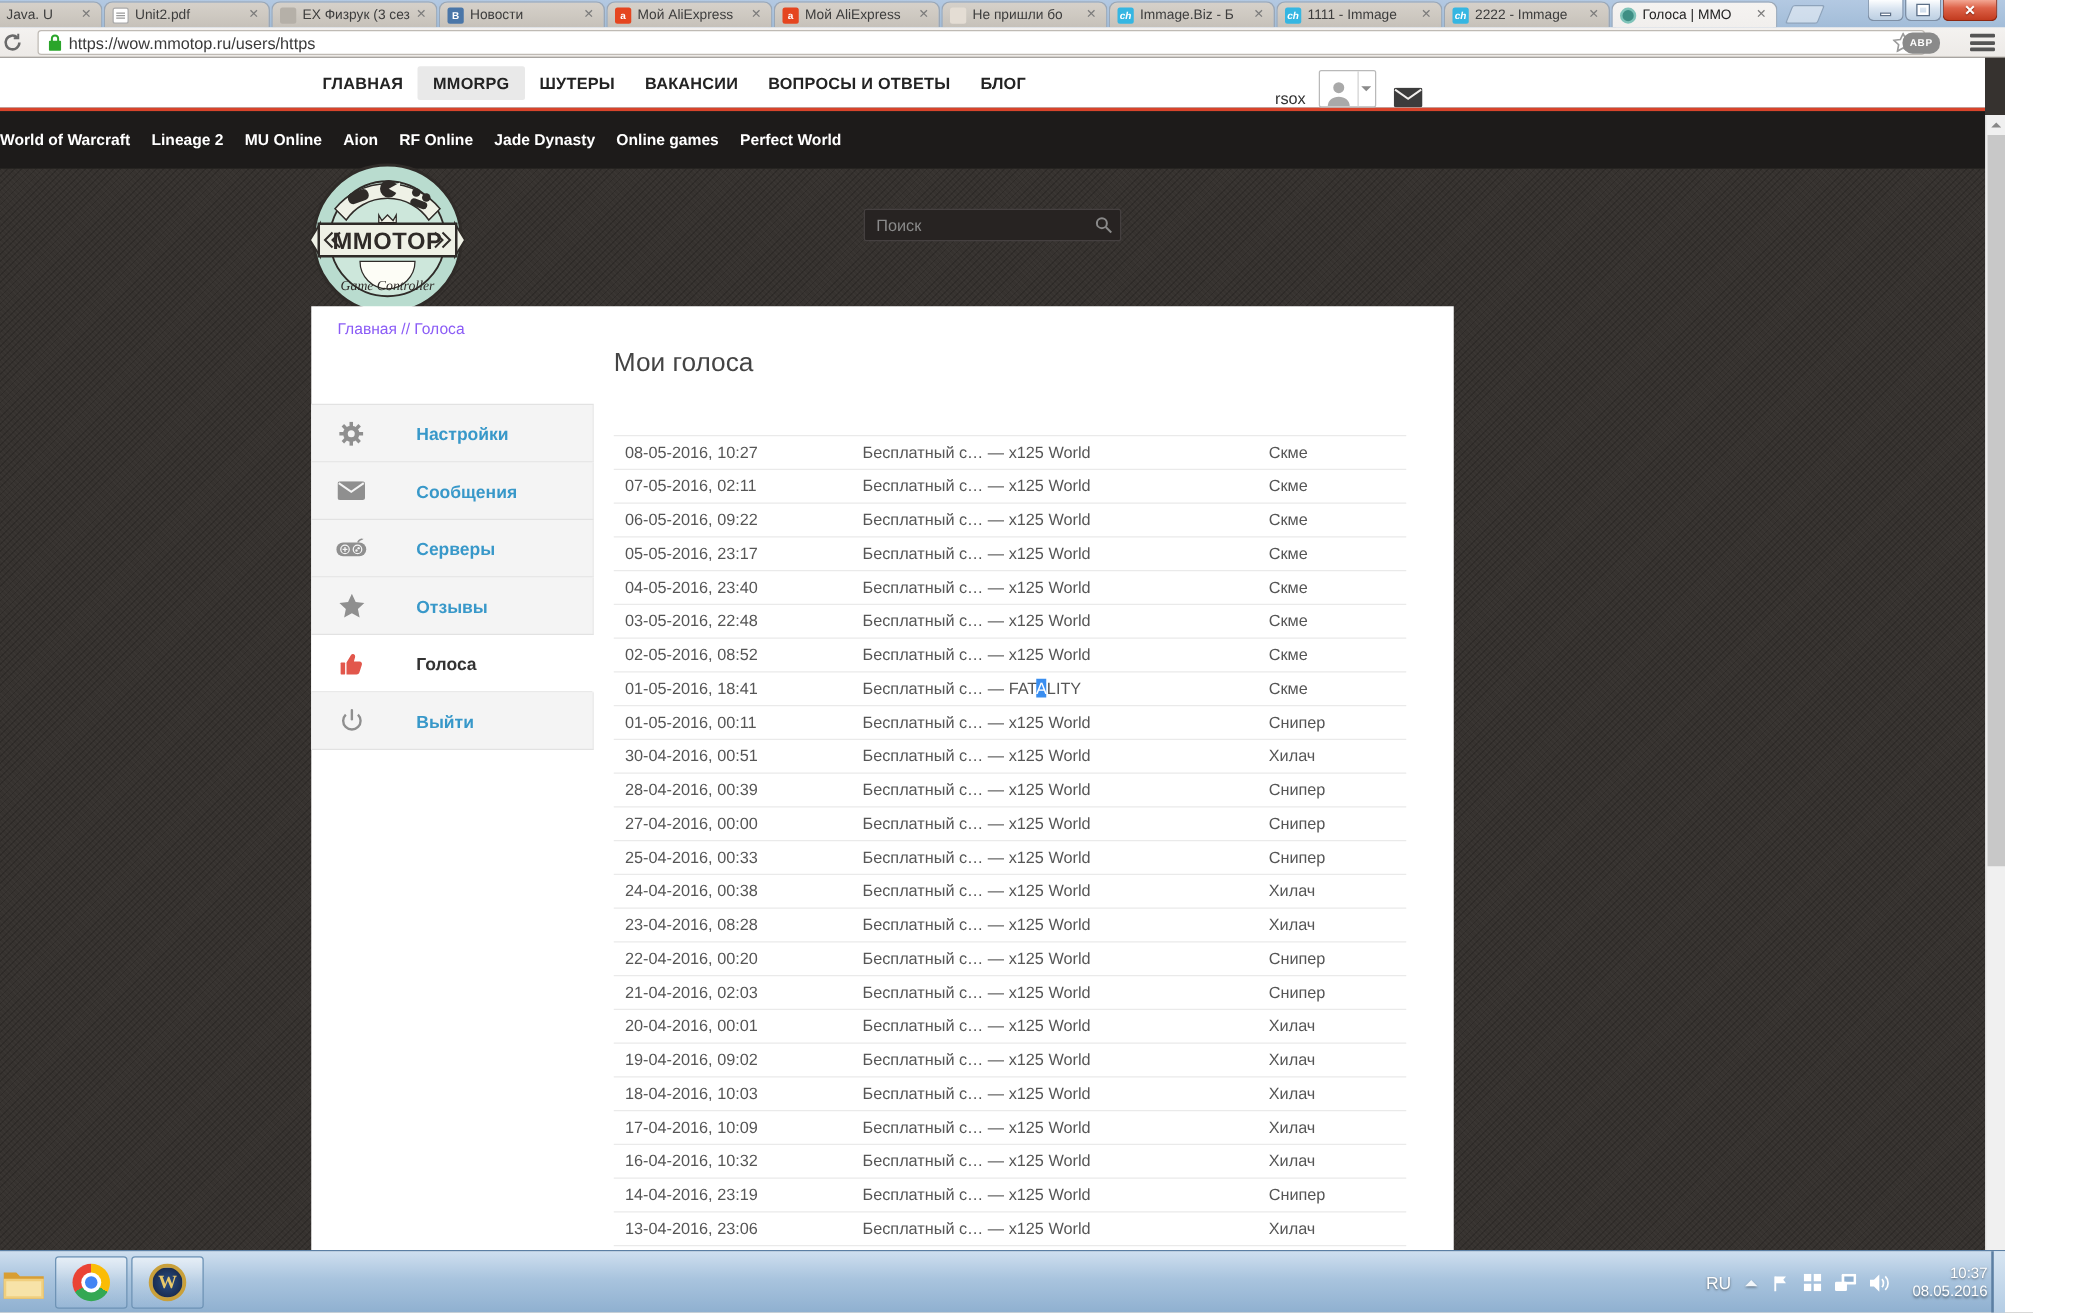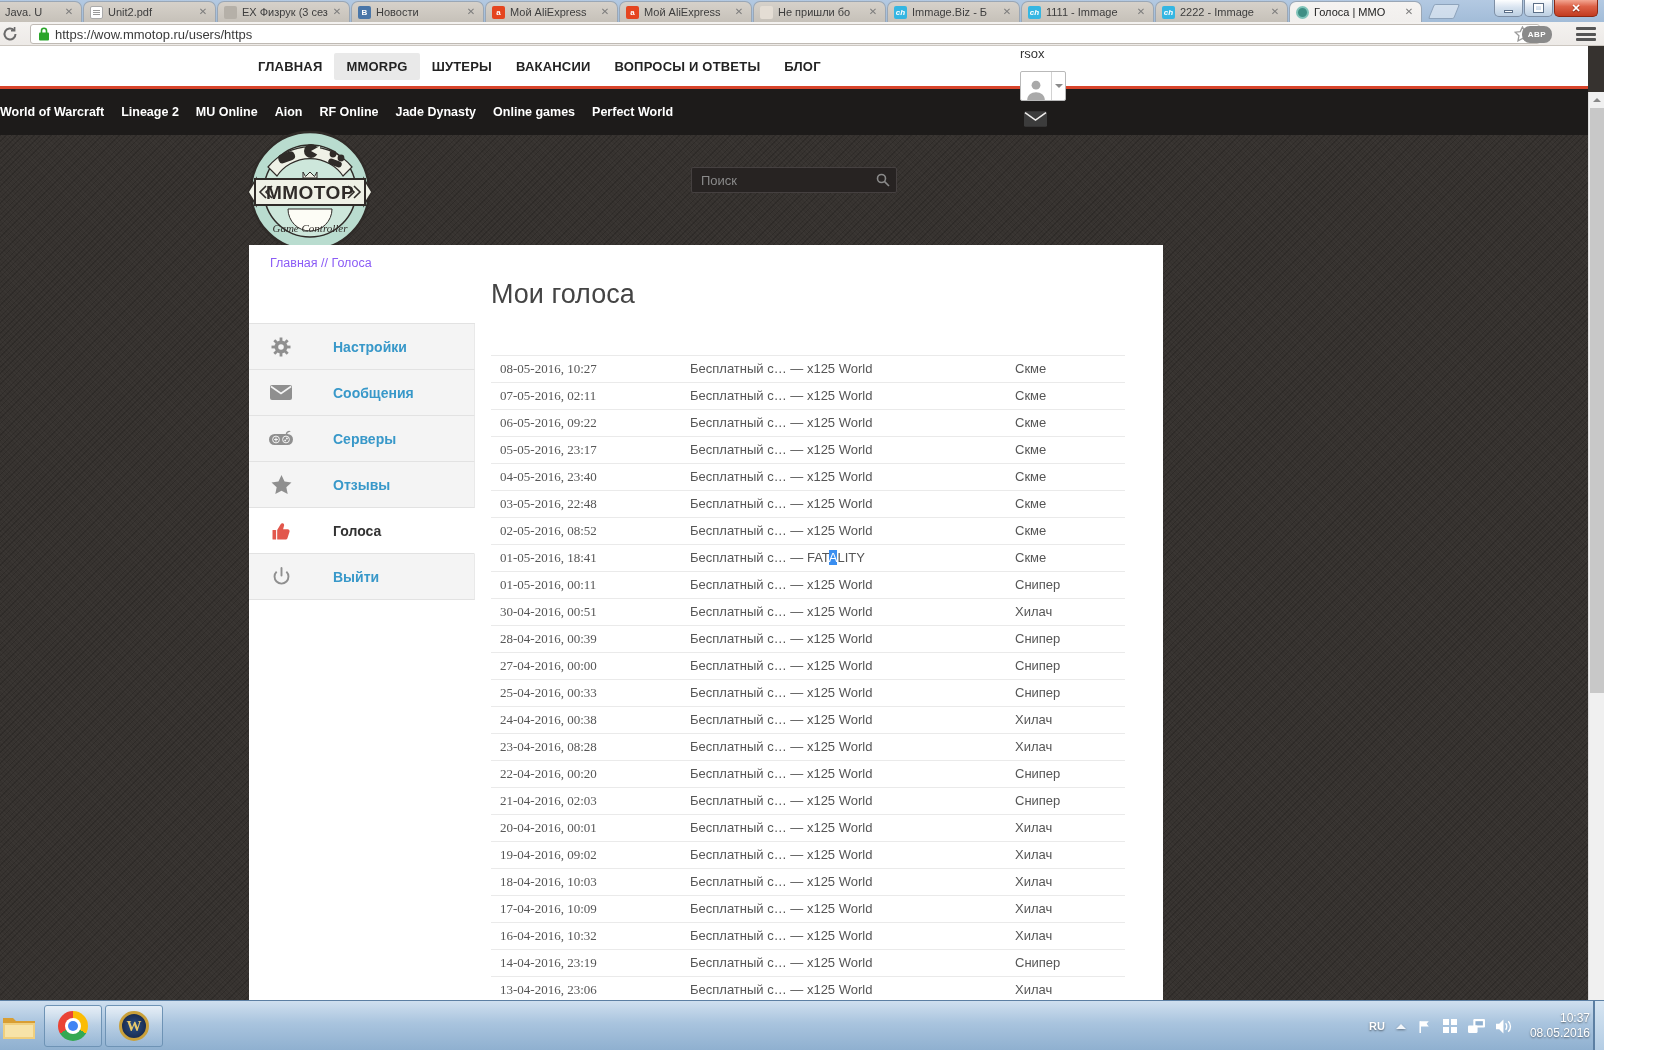--- a/index.html
+++ b/index.html
@@ -65,21 +65,21 @@
   .menu-btn i { display:block; height:3px; background:#555; border-radius:1px; }
 
   
   .page { position:absolute; left:0; top:46px; width:1604px; height:954px; overflow:hidden; background:#36322f; }
   .page-inner { position:absolute; left:0; top:0; width:1588px; height:954px; }
 
   .site-nav { position:relative; height:40px; background:#fff; font-size:13px; font-weight:bold; }
   .nav-items { position:absolute; left:246px; top:0; height:40px; display:flex; align-items:center; }
   .nav-item { padding:6px 12px; color:#232323; letter-spacing:.2px; cursor:pointer; border-radius:2px; }
   .nav-item.active { background:#e9e9e9; }
-  .user-cluster { position:absolute; left:1020px; top:0; height:40px; display:flex; align-items:flex-start; gap:10px;flex-direction:column; }
+  .user-cluster { position:absolute; left:1020px; top:0; height:40px; display:flex; align-items:flex-end; gap:10px; }
   .user-name { font-size:13px; font-weight:normal; color:#333; }
   .avatar-box { width:46px; height:30px; border:1px solid #b9b9b9; border-radius:2px; background:#fff;
                 display:flex; align-items:center; }
   .avatar-pic { width:30px; height:28px; display:flex; align-items:flex-end; justify-content:center; overflow:hidden; }
   .avatar-dd { width:14px; height:28px; border-left:1px solid #d2d2d2; display:flex; align-items:center; justify-content:center; }
   .avatar-dd::before { content:""; border:4px solid transparent; border-top-color:#8a8a8a; margin-top:4px; }
   .mail-btn { margin-left:4px; }
 
   .red-line { height:3px; background:var(--accent,#d8442b); }
   .games-bar { height:46px; background:#1d1b1a; display:flex; align-items:center; gap:17px;
@@ -106,25 +106,25 @@
   .menu { position:absolute; left:0; top:78px; width:226px; border-top:1px solid #e2e2e2; }
   .menu-item { display:flex; align-items:center; height:46px; background:#f4f4f4;
                border-bottom:1px solid #e2e2e2; border-right:1px solid #e9e9e9; cursor:pointer;gap:20px; }
   .menu-item.active { background:#fff; border-right-color:#fff; }
   .menu-icon { width:64px; display:flex; justify-content:center; color:#8f8f8f; }
   .menu-icon.thumb { color:var(--vote-red,#e2574c); }
   .menu-label { font-size:14px; font-weight:bold; color:var(--link,#3898c9); }
   .menu-item.active .menu-label { color:#333; }
 
   .main { position:absolute; left:226px; top:0; right:0; padding:0 38px 0 16px; }
-  .page-title { margin-top:34px; font-size:27px; font-weight:normal; color:#444; }
+  .page-title { margin-top:34px; font-size:21px; font-weight:normal; color:#444; }
   .votes { margin-top:45px; border-top:1px solid #eaeaea; }
   .vrow { display:flex; height:27px; line-height:26px; border-bottom:1px solid #eaeaea;
           font-size:13px; color:#565656; }
-  .c-date { width:191px; padding-left:9px; flex:0 0 auto;font-family:Liberation Serif, serif; }
+  .c-date { width:191px; padding-left:9px; flex:0 0 auto; }
   .c-server { flex:1; padding-left:8px; white-space:nowrap; overflow:hidden; }
   .c-voter { width:110px; flex:0 0 auto; }
   .find-highlight { background:var(--find,#3a8ef0); color:#fff; }
 
   
   .scrollbar { position:absolute; right:0; top:46px; width:16px; height:954px; background:#f0f0f0;
                border-left:1px solid #dcdcdc; }
   .sb-arrow { position:absolute; left:0; width:16px; height:16px; display:flex; align-items:center; justify-content:center; }
   .sb-arrow.up { top:0; }
   .sb-arrow.up::before { content:""; border:4px solid transparent; border-bottom-color:#888; margin-top:-4px; }
@@ -142,21 +142,21 @@
                  background:conic-gradient(from -120deg,#ea4335 0 120deg,#fbbc05 0 240deg,#34a853 0 360deg); }
   .chrome-icon::before { content:""; position:absolute; left:7px; top:7px; width:16px; height:16px;
                  background:#fff; border-radius:50%; }
   .chrome-icon::after { content:""; position:absolute; left:10px; top:10px; width:10px; height:10px;
                  background:#4285f4; border-radius:50%; }
   .wow-icon { width:30px; height:30px; border-radius:50%; background:radial-gradient(#2a4f86,#131f3c);
               border:3px solid #c9a03a; color:#e9c96a; font-weight:bold; font-size:15px;
               display:flex; align-items:center; justify-content:center;
               font-family:"Liberation Serif",serif; }
   .tray { position:absolute; right:14px; top:0; height:50px; display:flex; align-items:center; gap:11px; }
-  .tray-lang { font-size:11px; color:#fff; text-shadow:0 1px 2px rgba(0,0,0,.55);font-weight:bold; }
+  .tray-lang { font-size:14px; color:#fff; text-shadow:0 1px 2px rgba(0,0,0,.55); }
   .tray-up { width:0; height:0; border:5px solid transparent; border-bottom-color:#f2f6fa; margin-top:-4px;
              filter:drop-shadow(0 1px 1px rgba(0,0,0,.4)); }
   .clock { text-align:right; color:#fff; font-size:12px; line-height:15px;
            text-shadow:0 1px 2px rgba(0,0,0,.55); margin-left:6px; }
   .show-desktop { position:absolute; right:0; top:0; width:11px; height:50px;
                   border-left:2px solid #5c7fa3; background:linear-gradient(#d7e5f2,#b3cce4); }
   svg { display:block; }
 </style>
 </head>
 <body>

